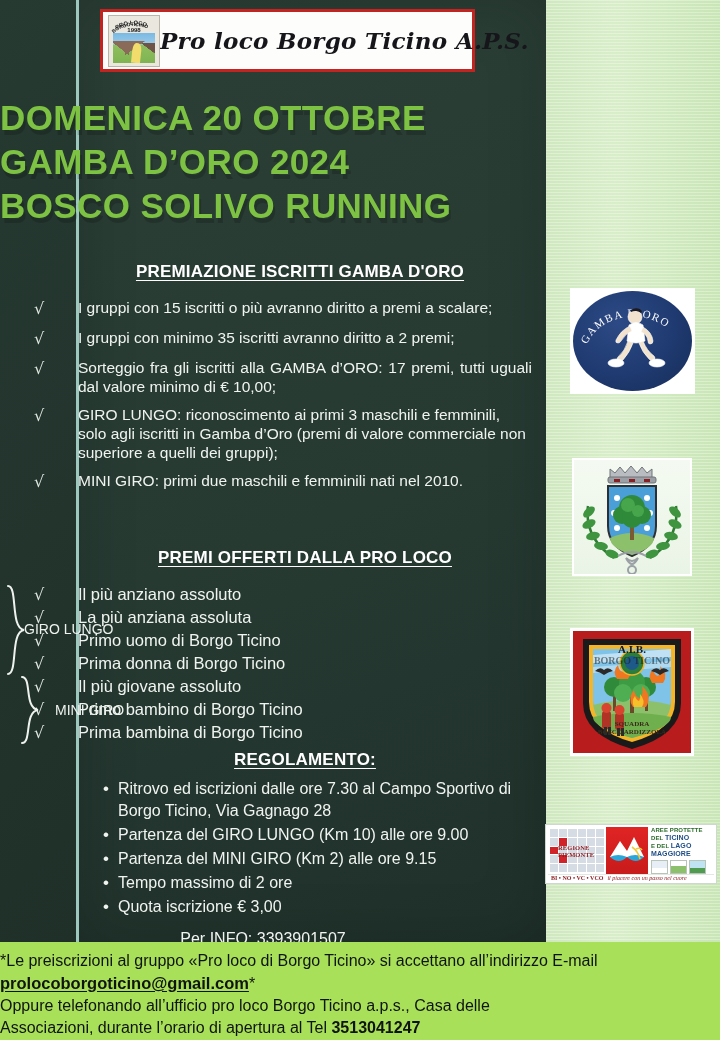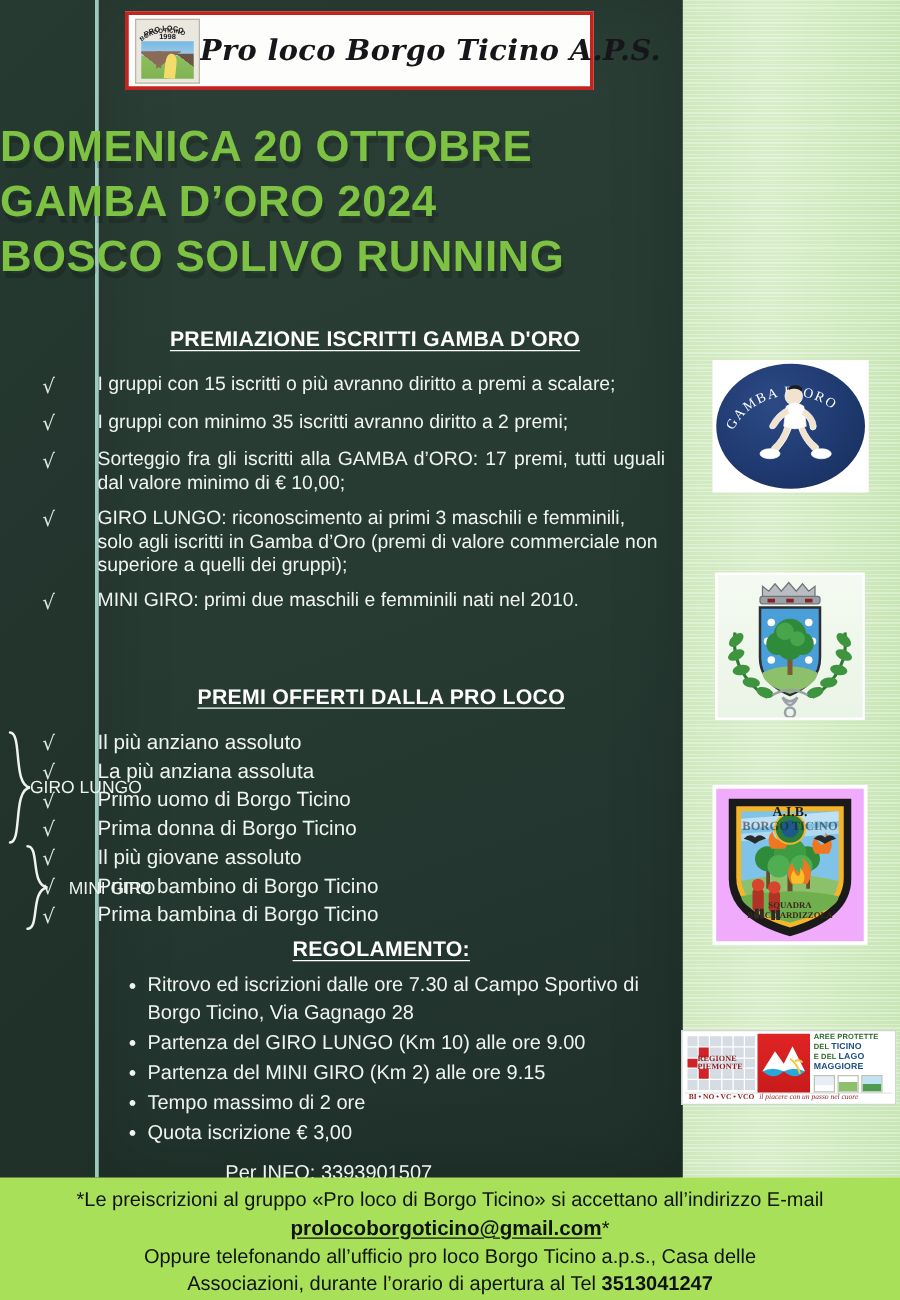--- a/index.html
+++ b/index.html
@@ -140,21 +140,21 @@
     position:relative; overflow:hidden;
   }
 
   
   .coa { left:572px; top:458px; width:120px; height:118px; padding:2px; }
   .coa-in { width:100%; height:100%; position:relative;
     background:linear-gradient(to bottom,#f4faf1,#eaf4e6); overflow:hidden; }
 
   
   .aib { left:570px; top:628px; width:124px; height:128px; padding:3px; }
-  .aib-in { width:100%; height:100%; position:relative; background:#f0abfc; overflow:hidden; }
+  .aib-in { width:100%; height:100%; position:relative; background:#b91c1c; overflow:hidden; }
 
   
   .spon { left:545px; top:824px; width:172px; height:60px; padding:2px;
     border:1px solid #cfd8cf; display:flex; flex-direction:column; }
   .spon-top { flex:1; display:flex; align-items:center; }
   .spon-rp { width:58px; height:100%; position:relative; flex:none; }
   .spon-grid { position:absolute; inset:2px; display:grid;
     grid-template-columns:repeat(6,1fr); grid-template-rows:repeat(5,1fr); gap:1px; }
   .spon-grid i { background:#d6dce4; display:block; }
   .spon-grid i.r { background:#cf2229; }
@@ -173,21 +173,21 @@
   .spon-icons { display:flex; gap:2px; margin-top:2px; }
   .spon-icons span { width:17px; height:14px; display:block; border:1px solid #b9c4b9; }
   .spon-bot { height:13px; display:flex; align-items:center; gap:4px; padding:0 3px;
     border-top:1px solid #e3e8e3; }
   .spon-bot .prov { font-size:6px; color:#8d1a1f; font-weight:700; font-family:"Liberation Serif", serif; }
   .spon-bot .slg { font-size:6px; color:#8d1a1f; font-style:italic; font-family:"Liberation Serif", serif; }
 
   
   .footer {
     position:absolute; left:0; right:0; bottom:0; height:98px;
-    background:#a8e05a; padding-top:8px; text-align:center;
+    background:#a8e05a; padding-top:8px; 
   }
   .f-line { color:#10140f; font-size:16px; line-height:22px; }
   .f-mail { font-weight:800; text-decoration:underline; text-underline-offset:2px; font-size:16.5px; }
   .f-tel { font-weight:800; }
 </style>
 </head>
 <body>
 
 <div id="poster">
 

